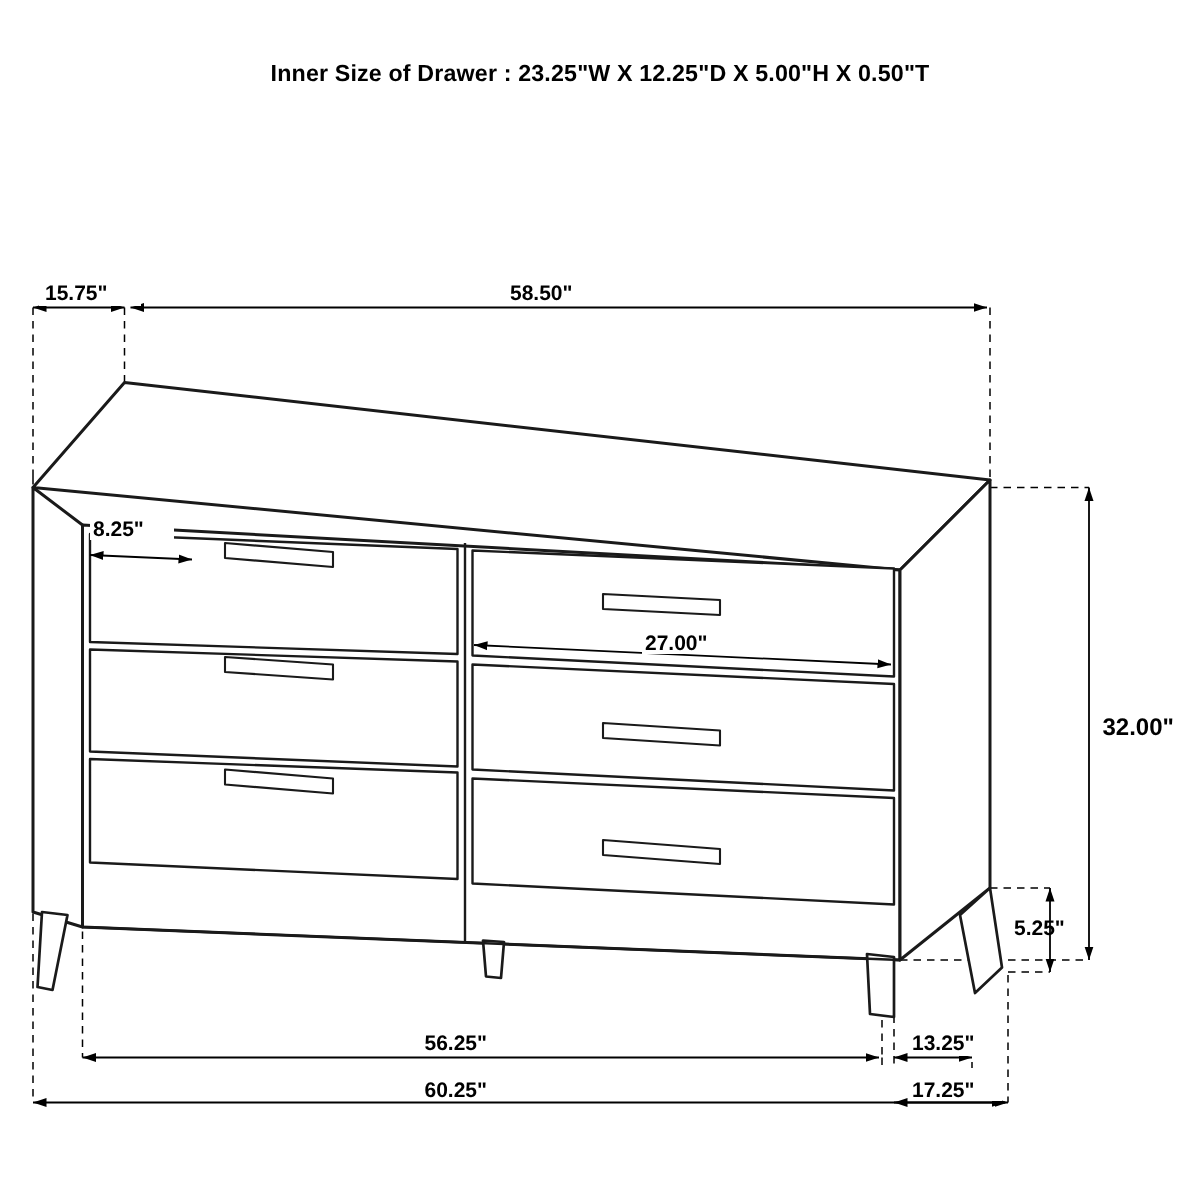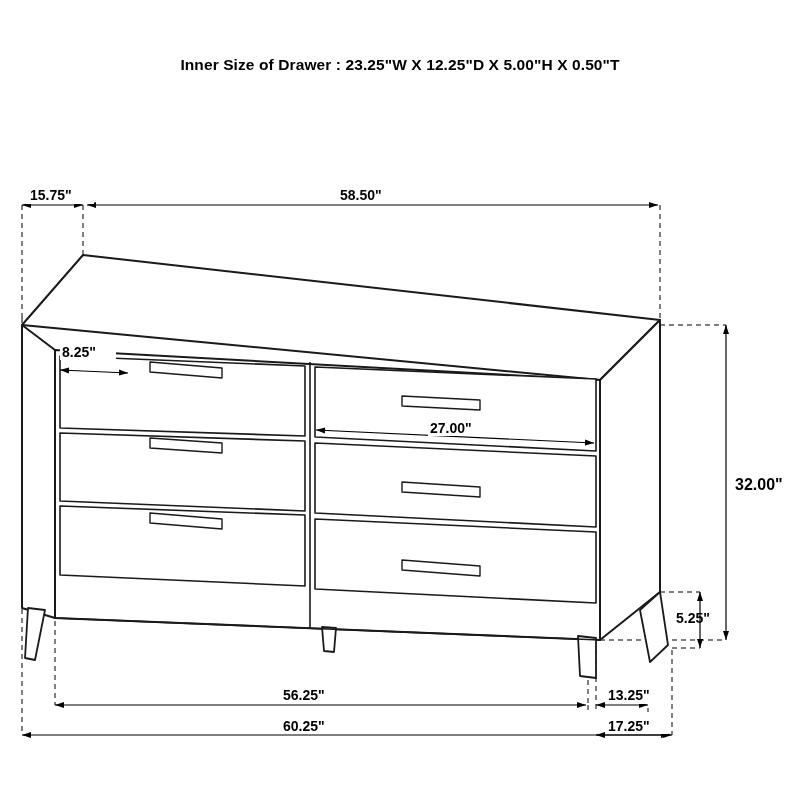--- a/index.html
+++ b/index.html
@@ -14,21 +14,21 @@
     color: #000000;
     overflow: hidden;
   }
   #stage {
     position: relative;
     width: 800px;
     height: 800px;
   }
   #title {
     position: absolute;
-    top: 56px;
+    top: 41px;
     left: 0;
     width: 800px;
     text-align: center;
     font-size: 15.5px;
     font-weight: bold;
     letter-spacing: 0.1px;
     color: #000;
   }
   svg#diagram {
     position: absolute;

